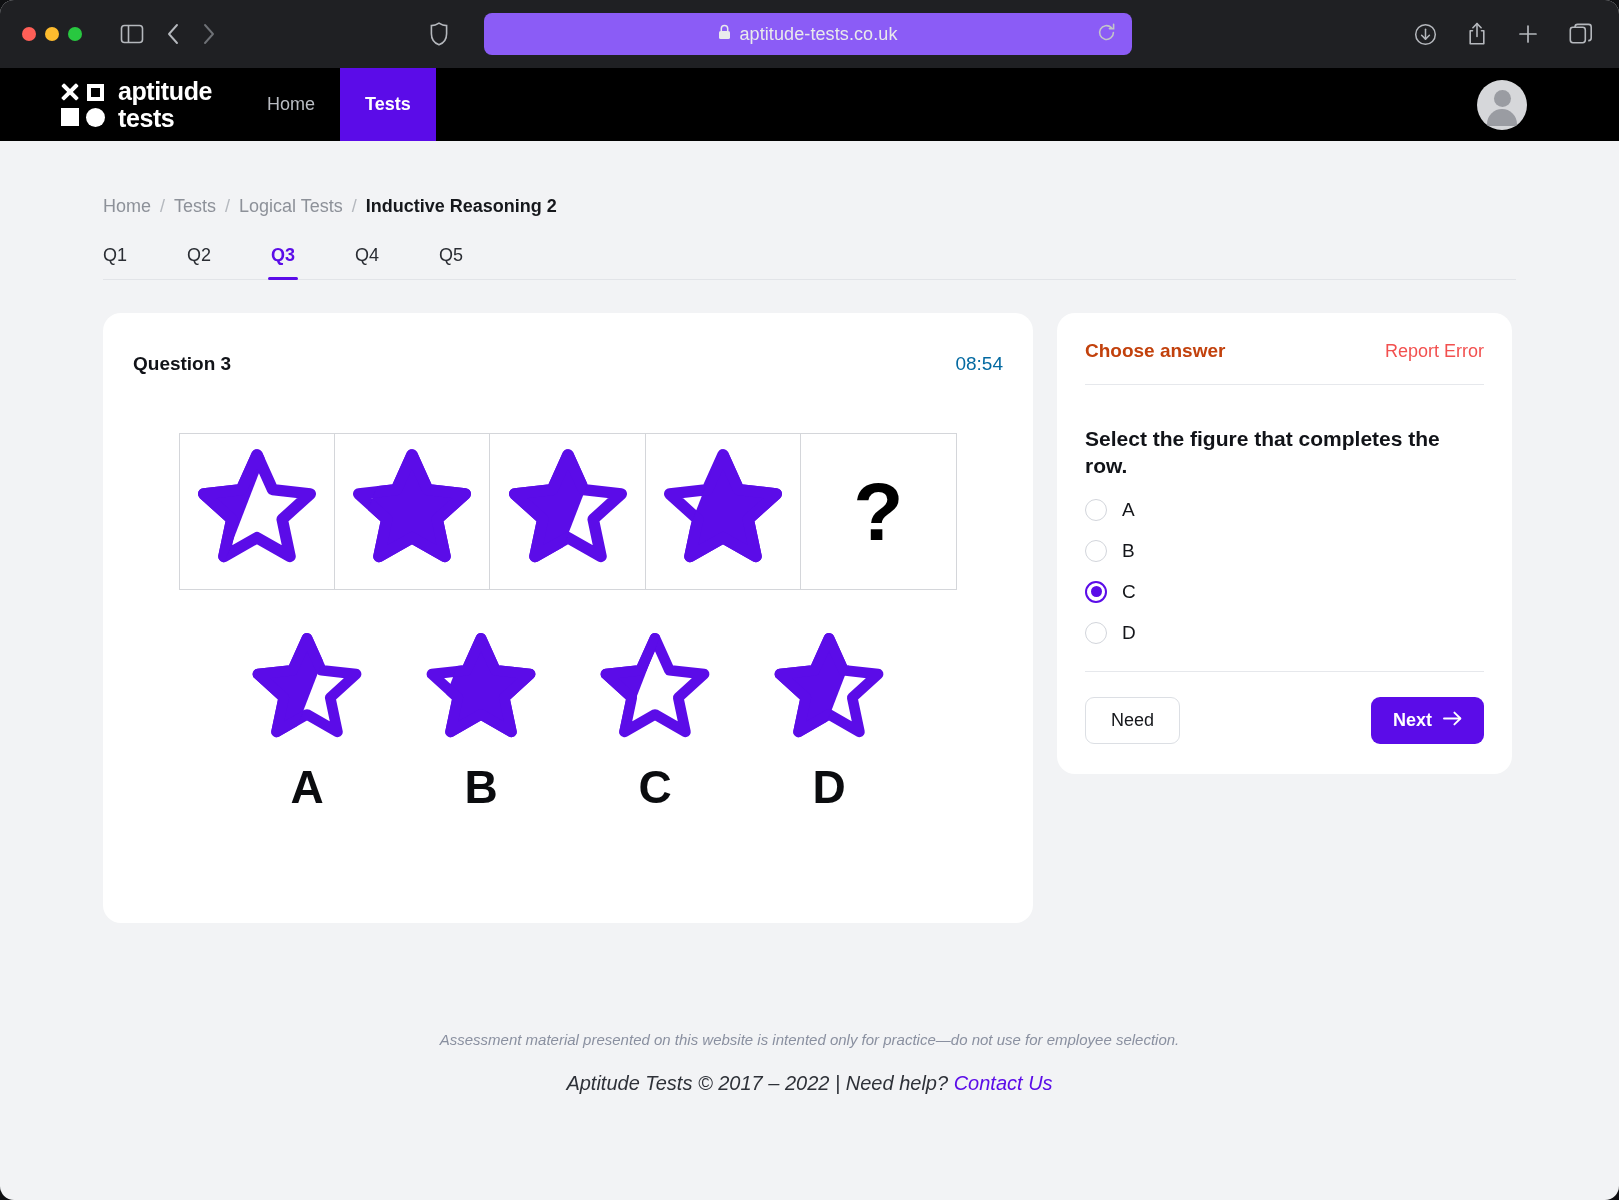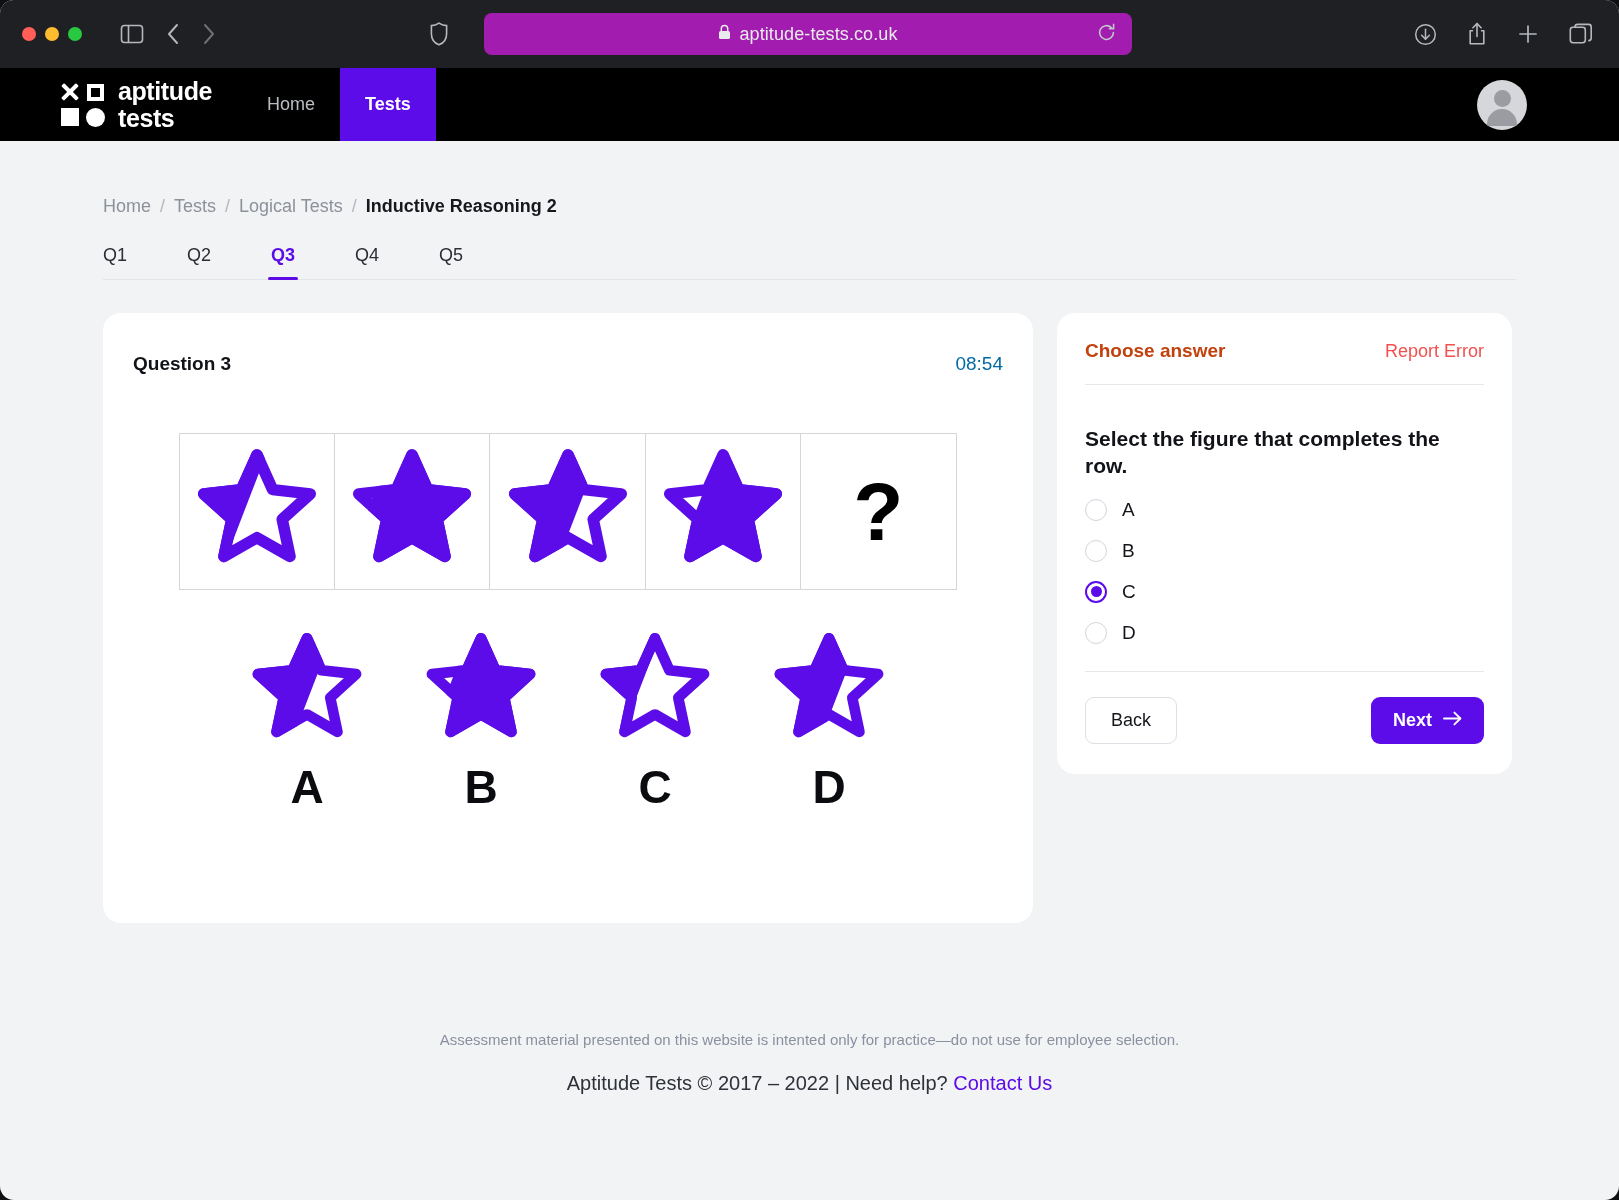--- a/index.html
+++ b/index.html
@@ -30,21 +30,21 @@
   .dot.green { background: #28c840; }
 
   .chrome-icons-left { display: flex; align-items: center; gap: 22px; margin-left: 38px; }
   .cicon { color: #b5b8bd; display: flex; align-items: center; justify-content: center; }
 
   .shield-wrap { position: absolute; left: 430px; top: 50%; transform: translateY(-50%); }
 
   .urlbar {
     position: absolute; left: 484px; top: 50%; transform: translateY(-50%);
     width: 648px; height: 42px;
-    background: #a21caf; border-radius: 8px;
+    background: #8b5cf6; border-radius: 8px;
     display: flex; align-items: center; justify-content: center;
     padding: 0 16px;
   }
   .url-text {
     color: #e9eaec; font-size: 18px; letter-spacing: .1px;
     display: flex; align-items: center; gap: 8px;
   }
   .reload { position: absolute; right: 16px; color: #c2c5c9; }
 
   .chrome-icons-right {
@@ -174,21 +174,21 @@
     font-family: inherit;
   }
   .btn-next {
     background: #5b0ce8; border: none; border-radius: 9px;
     padding: 13px 22px; font-size: 18px; color: #fff; cursor: pointer;
     font-family: inherit; font-weight: 600;
     display: flex; align-items: center; gap: 11px;
   }
 
   
-  .footer { text-align: center; margin-top: 108px; }
+  .footer { text-align: center; margin-top: 108px; font-style: italic; }
   .disclaimer { font-size: 15px; color: #8a90a0; }
   .copyright { font-size: 20px; color: #2e3138; margin-top: 24px; }
   .copyright a { color: #5b0ce8; text-decoration: none; }
 </style>
 </head>
 <body>
 
 <div class="window">
 
   <div class="chrome">
@@ -462,21 +462,21 @@
             <span class="radio-label">C</span>
           </label>
           <label class="radio-row">
             <span class="radio"></span>
             <span class="radio-label">D</span>
           </label>
         </div>
 
         <div class="hr2"></div>
         <div class="actions">
-          <button class="btn-back">Back</button>
+          <button class="btn-back">Need</button>
           <button class="btn-next">
             <span>Next</span>
             <span>
               <svg width="19" height="15" viewBox="0 0 19 15" fill="none" stroke="#fff" stroke-width="1.9" stroke-linecap="round" stroke-linejoin="round">
                 <line x1="1" y1="7.5" x2="17" y2="7.5"></line>
                   <polyline points="11.4,1.6 17.4,7.5 11.4,13.4"></polyline>
               </svg>
             </span>
           </button>
         </div>

